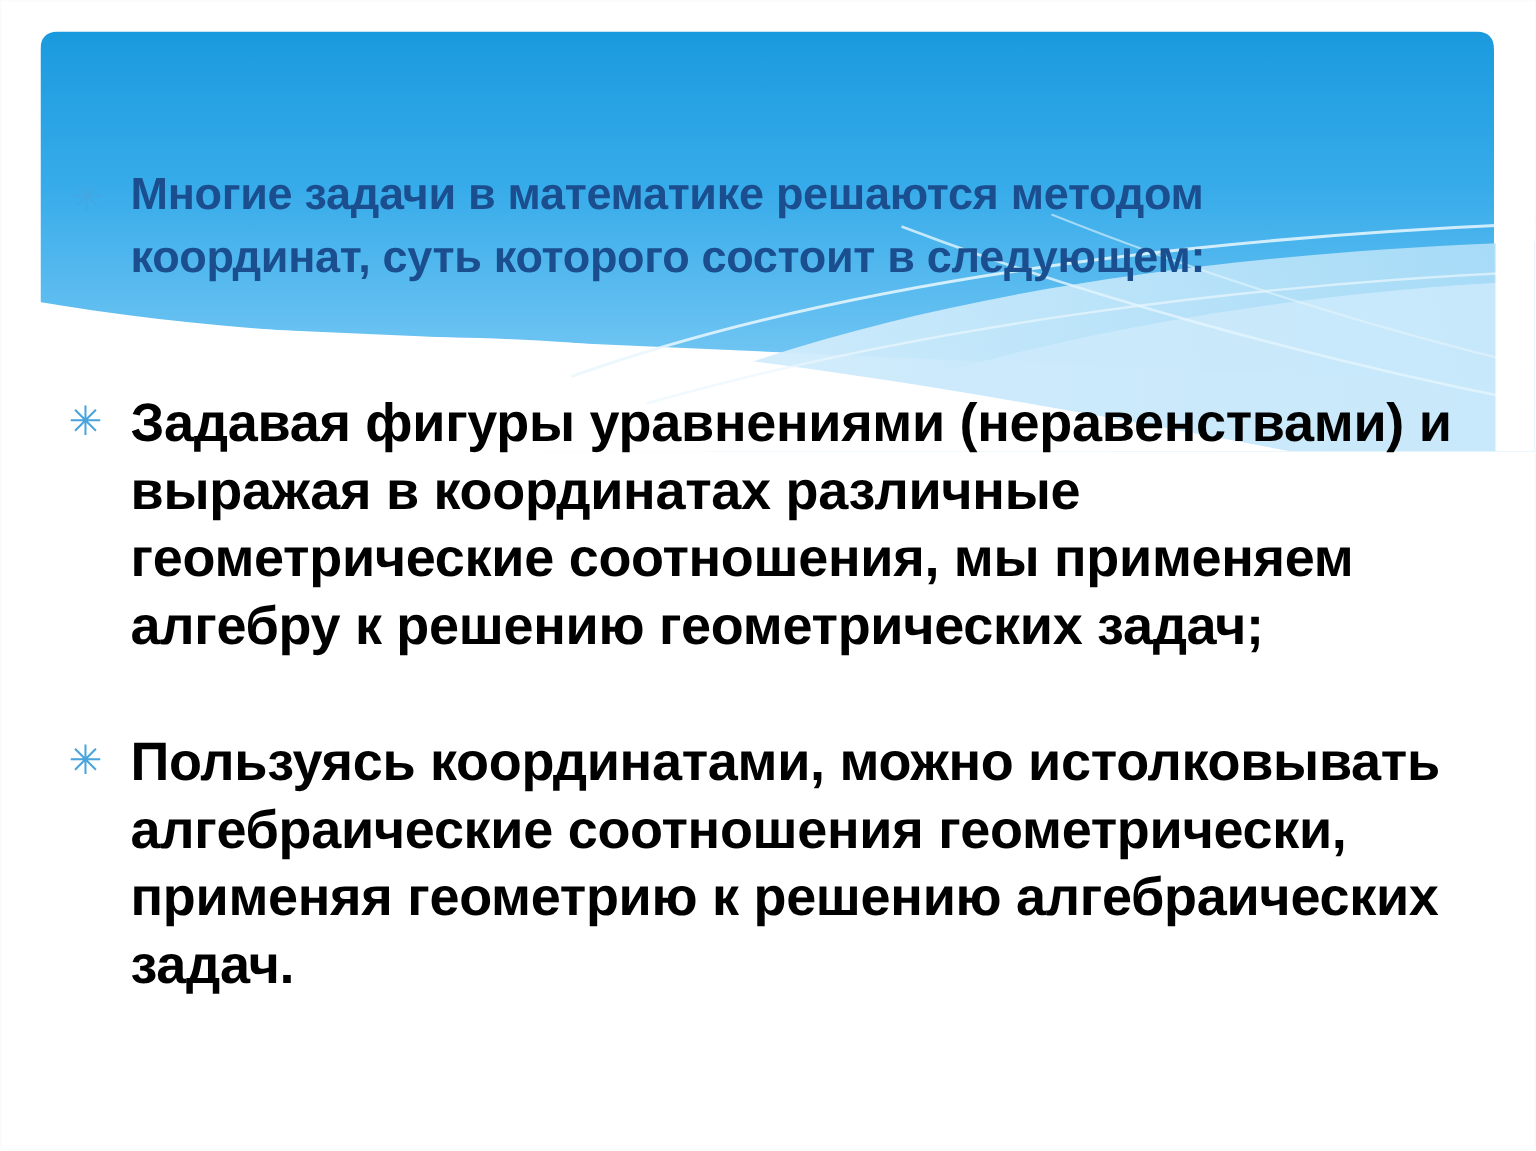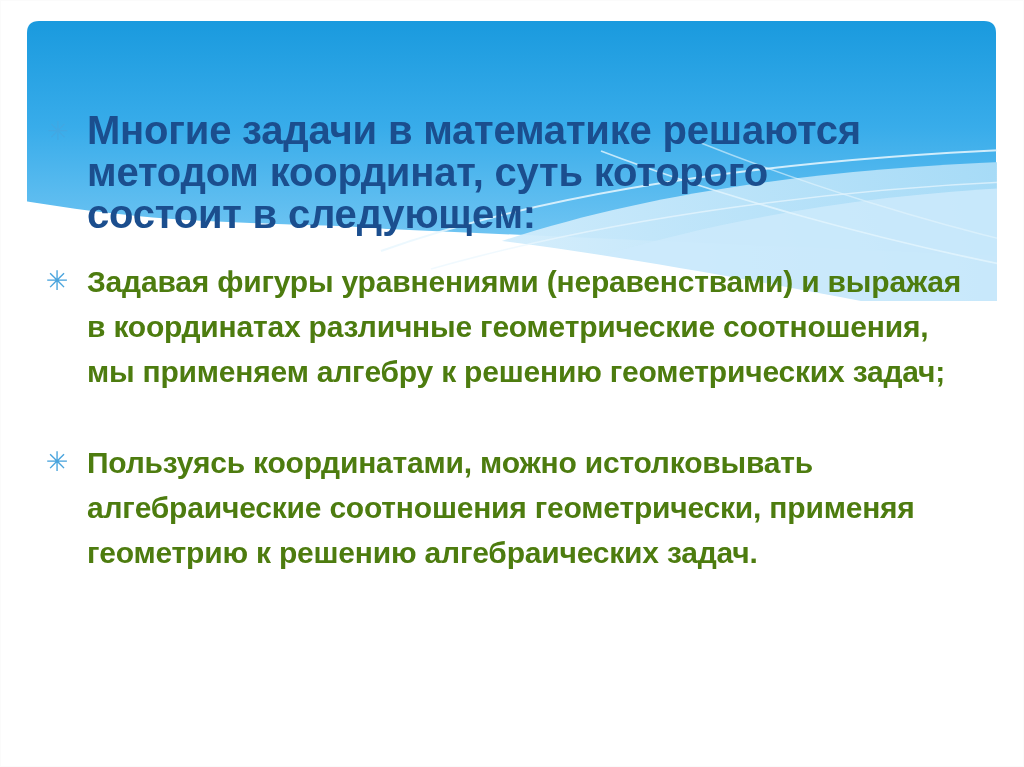--- a/index.html
+++ b/index.html
@@ -44,21 +44,21 @@
     color: #45a6e0;
     font-size: 26px;
     line-height: 44px;
     width: 40px;
     flex: 0 0 40px;
     text-align: left;
     opacity: .75;
   }
   .title-text {
     color: #1b4e8e;
-    font-size: 40px;
+    font-size: 30px;
     font-weight: bold;
     line-height: 42px;
     letter-spacing: -0.2px;
     max-width: 830px;
   }
 
   
   .body-list {
     position: absolute;
     left: 26px;
@@ -74,22 +74,22 @@
 
   .bullet-mark {
     flex: 0 0 60px;
     width: 60px;
     color: #49a4dd;
     font-size: 27px;
     line-height: 45px;
     text-align: center;
   }
   .bullet-text {
-    color: #4d7c0f;
-    font-size: 30px;
+    color: #000000;
+    font-size: 36px;
     font-weight: bold;
     line-height: 45px;
     letter-spacing: -0.2px;
     max-width: 890px;
   }
 </style>
 </head>
 <body>
 
 <div class="slide">

